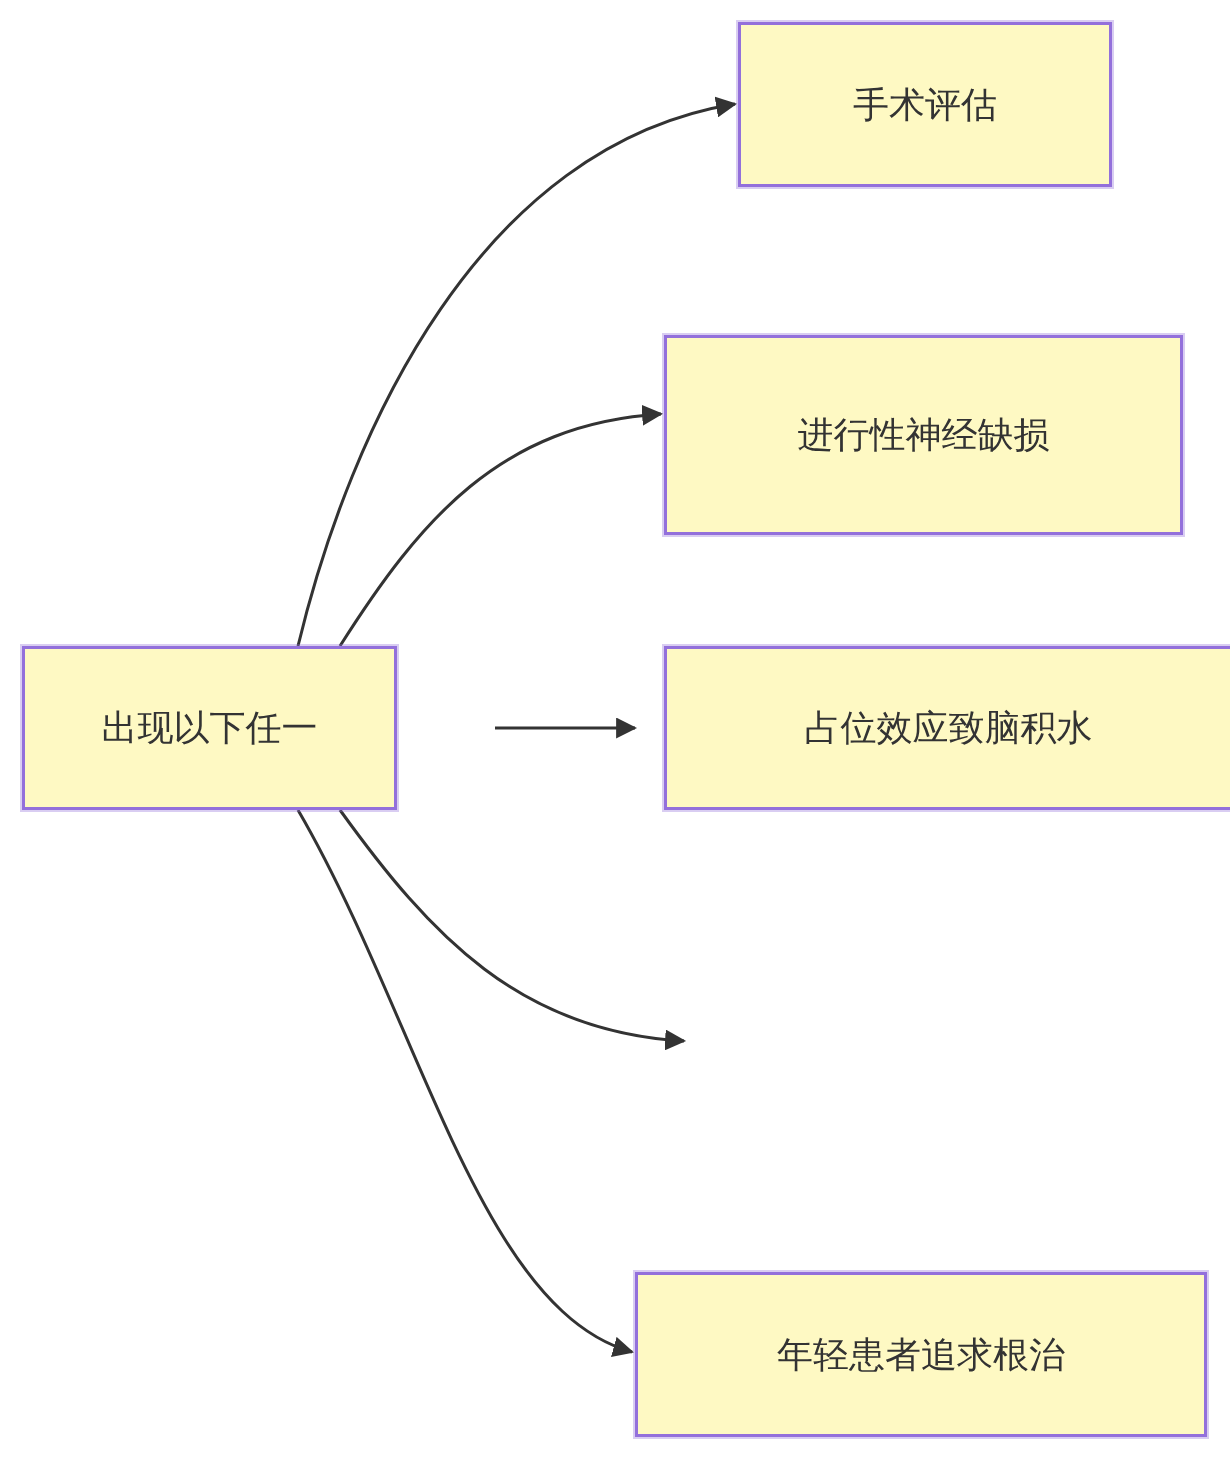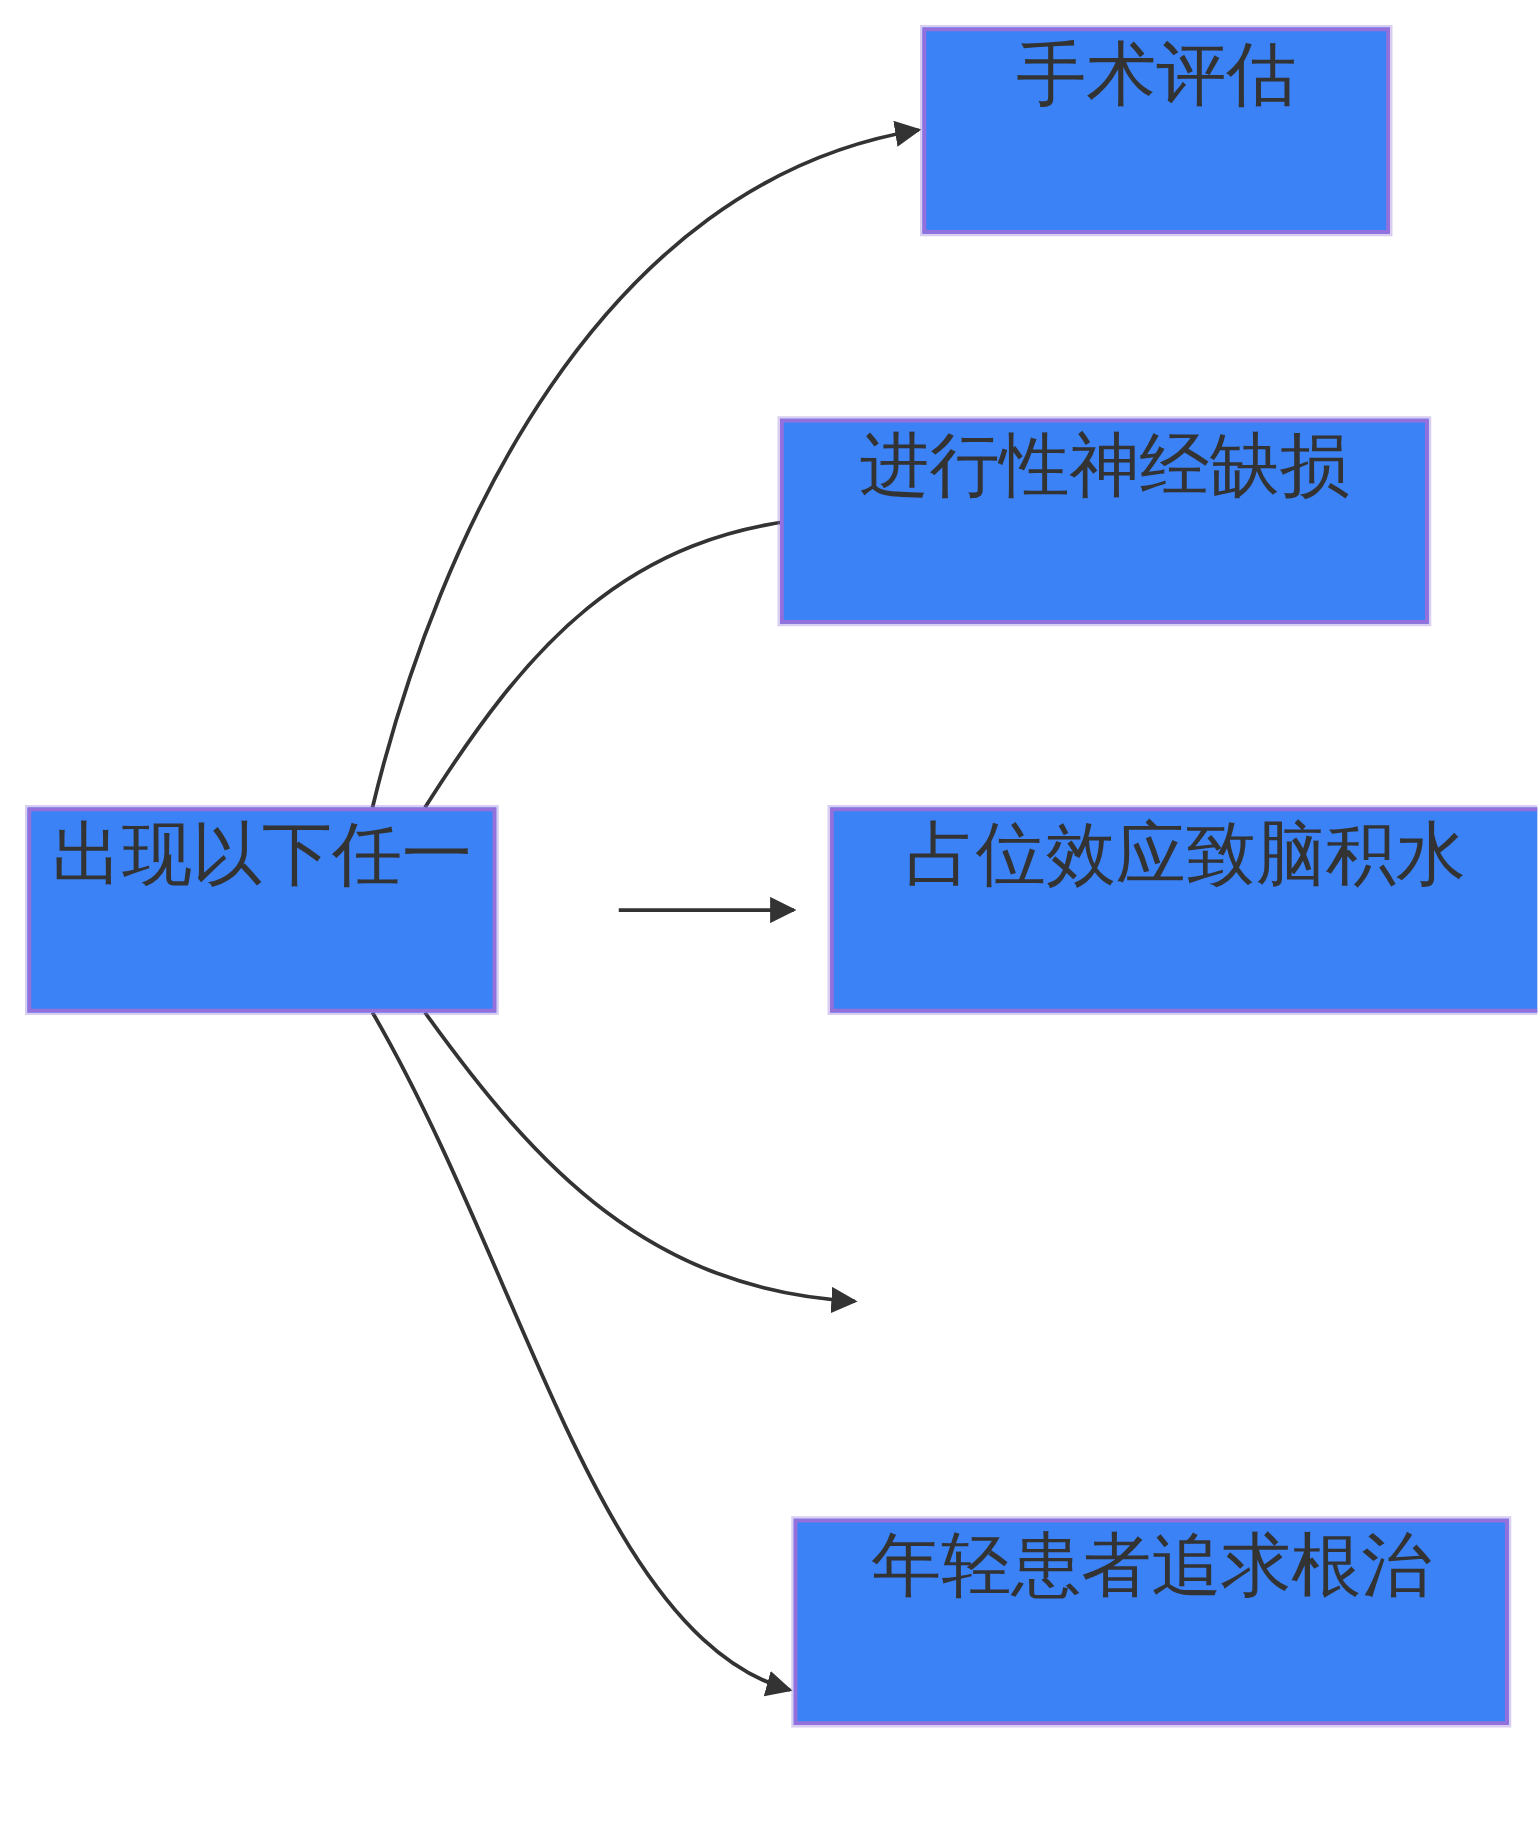--- a/index.html
+++ b/index.html
@@ -22,37 +22,38 @@
     height: 1458px;
   }
   .edge {
     fill: none;
     stroke: #333333;
     stroke-width: 3px;
   }
   .node {
     position: absolute;
     box-sizing: border-box;
-    background: #3b82f6;
+    background: #fef9c3;
     border: 3px solid #9370DB;
     box-shadow: 0 0 0 2px rgba(147,112,219,0.35);
     display: flex;
+    align-items: center;
     justify-content: center;
     text-align: center;
     color: #333333;
-    font-size: 56px;
+    font-size: 36px;
     line-height: 1.2;
     white-space: nowrap;
   }
   .node-source  { left: 22px;  top: 646px;  width: 375px; height: 164px; }
   .node-t0      { left: 738px; top: 22px;   width: 374px; height: 165px; }
-  .node-t1      { left: 624px; top: 335px;  width: 519px; height: 164px; }
+  .node-t1      { left: 664px; top: 335px;  width: 519px; height: 200px; }
   .node-t2      { left: 638px; top: 646px;  width: 569px; height: 164px; margin-left: 26px; }
   .node-t3      { left: 687px; top: 959px;  width: 471px; height: 164px; }
-  .node-t4      { left: 635px; top: 1215px; width: 572px; height: 165px; }
+  .node-t4      { left: 635px; top: 1272px; width: 572px; height: 165px; }
 </style>
 </head>
 <body>
 
 <div class="canvas">
 
   <svg class="edges-layer" viewBox="0 0 1230 1458" xmlns="http://www.w3.org/2000/svg">
     <defs>
       <marker id="arrowhead" viewBox="0 0 10 10" refX="9" refY="5" markerWidth="7" markerHeight="7" orient="auto-start-reverse" markerUnits="strokeWidth">
         <path d="M0,0 L10,5 L0,10 z" fill="#333333"></path>

